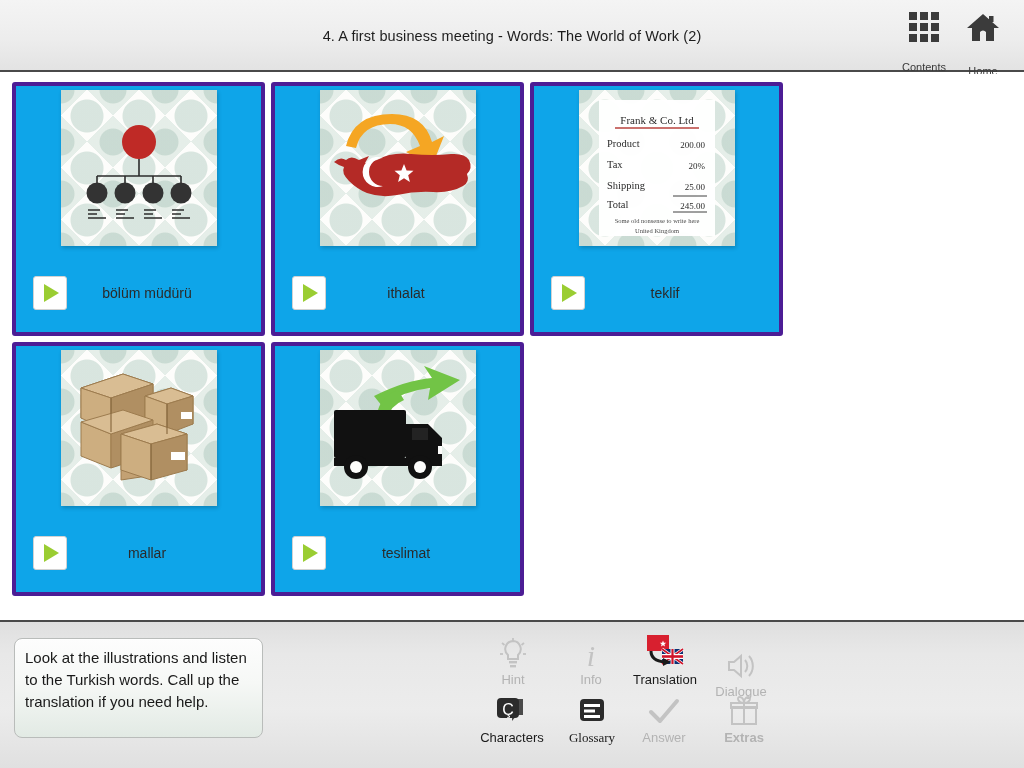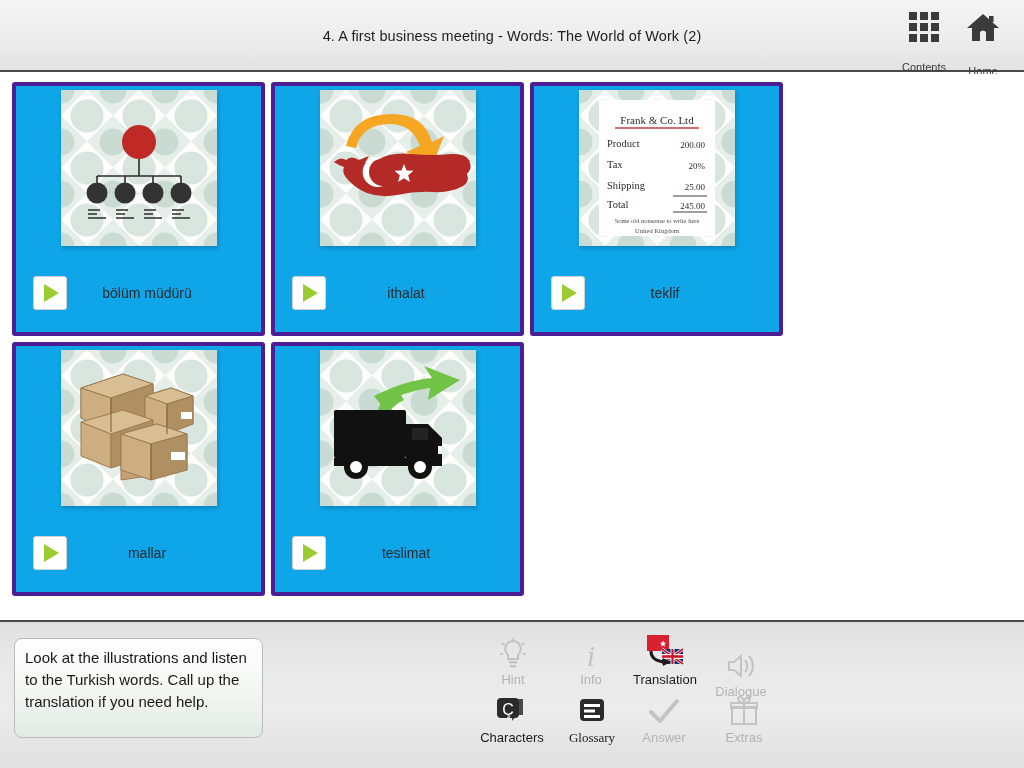--- a/index.html
+++ b/index.html
@@ -398,21 +398,21 @@
 
       <div class="tool disabled" style="left:157px; top:62px;">
         <span class="tool-ico">
           <svg width="32" height="30" viewBox="0 0 32 30">
             <path d="M3 14 L12 23 L29 3" fill="none" stroke="#c3c3c3" stroke-width="4" stroke-linecap="round" stroke-linejoin="round"></path>
           </svg>
         </span>
         <span class="tool-lbl">Answer</span>
       </div>
 
-      <div class="tool disabled" style="left:237px; top:62px;">
+      <div class="tool disabled" style="left:237px; top:62px;font-weight:bold;">
         <span class="tool-ico">
           <svg width="30" height="32" viewBox="0 0 30 32">
             <rect x="3" y="11" width="24" height="17" fill="none" stroke="#c3c3c3" stroke-width="2"></rect>
             <rect x="2" y="7" width="26" height="5" fill="none" stroke="#c3c3c3" stroke-width="2"></rect>
             <line x1="15" y1="7" x2="15" y2="28" stroke="#c3c3c3" stroke-width="2"></line>
             <path d="M15 7 C9 7 7 1 11 1 C14 1 15 5 15 7 z" fill="none" stroke="#c3c3c3" stroke-width="1.8"></path>
             <path d="M15 7 C21 7 23 1 19 1 C16 1 15 5 15 7 z" fill="none" stroke="#c3c3c3" stroke-width="1.8"></path>
           </svg>
         </span>
         <span class="tool-lbl">Extras</span>

